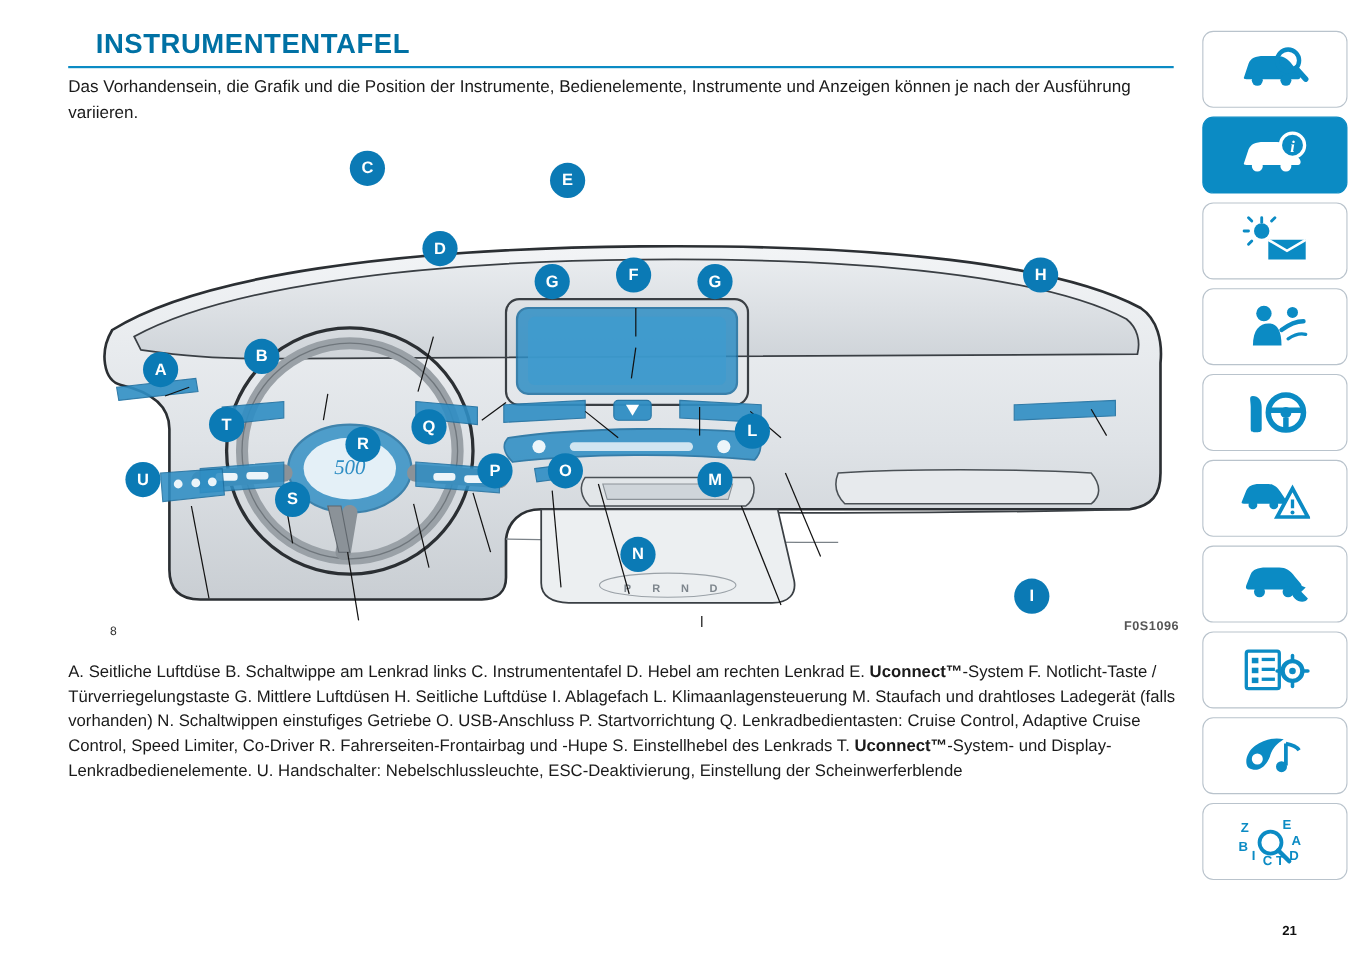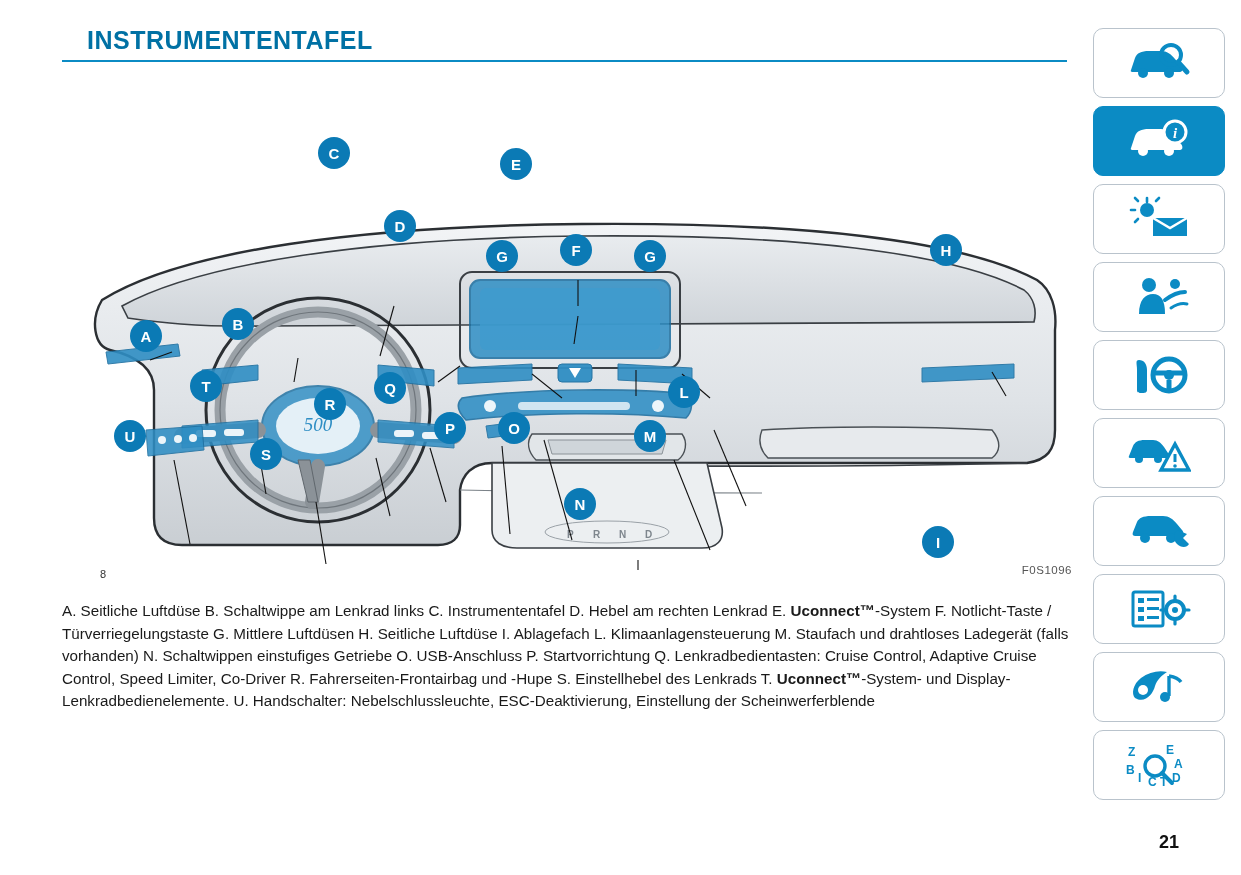--- a/index.html
+++ b/index.html
@@ -60,21 +60,21 @@
     left: 38px;
     top: 438px;
     font-size: 11px;
     color: #333;
   }
   .fig-code {
     position: absolute;
     right: 0px;
     top: 434px;
     font-size: 11.5px;
-    font-weight: normal;
+    font-weight: bold;
     color: #555;
     letter-spacing: 0.5px;
   }
   svg.dash {
     position: absolute;
     left: 0;
     top: 0;
   }
   .callout circle {
     fill: #0b7ab5;
@@ -124,33 +124,34 @@
   }
   .rail-item.active {
     background: #0b8bc4;
     border-color: #0b8bc4;
   }
   .rail-item svg { display: block; }
   .pagenum {
     position: absolute;
     right: 62px;
     bottom: 22px;
-    font-size: 18px;
+    font-size: 12px;
     font-weight: bold;
     color: #111;
     text-align: center;
   }
 </style>
 </head>
 <body>
 
 <div class="page">
 
   <div class="title">INSTRUMENTENTAFEL</div>
   <div class="title-rule"></div>
+  <div class="intro">Das Vorhandensein, die Grafik und die Position der Instrumente, Bedienelemente, Instrumente und Anzeigen können je nach der Ausführung variieren.</div>
 
   <div class="figure">
     <div class="fig-num">8</div>
     <div class="fig-code">F0S1096</div>
 
     <svg class="dash" width="1010" height="440" viewBox="0 0 1010 440">
       <defs>
         <linearGradient id="dashGrad" x1="0" y1="0" x2="0" y2="1">
           <stop offset="0%" stop-color="#f2f4f6"></stop>
           <stop offset="55%" stop-color="#dfe3e7"></stop>

